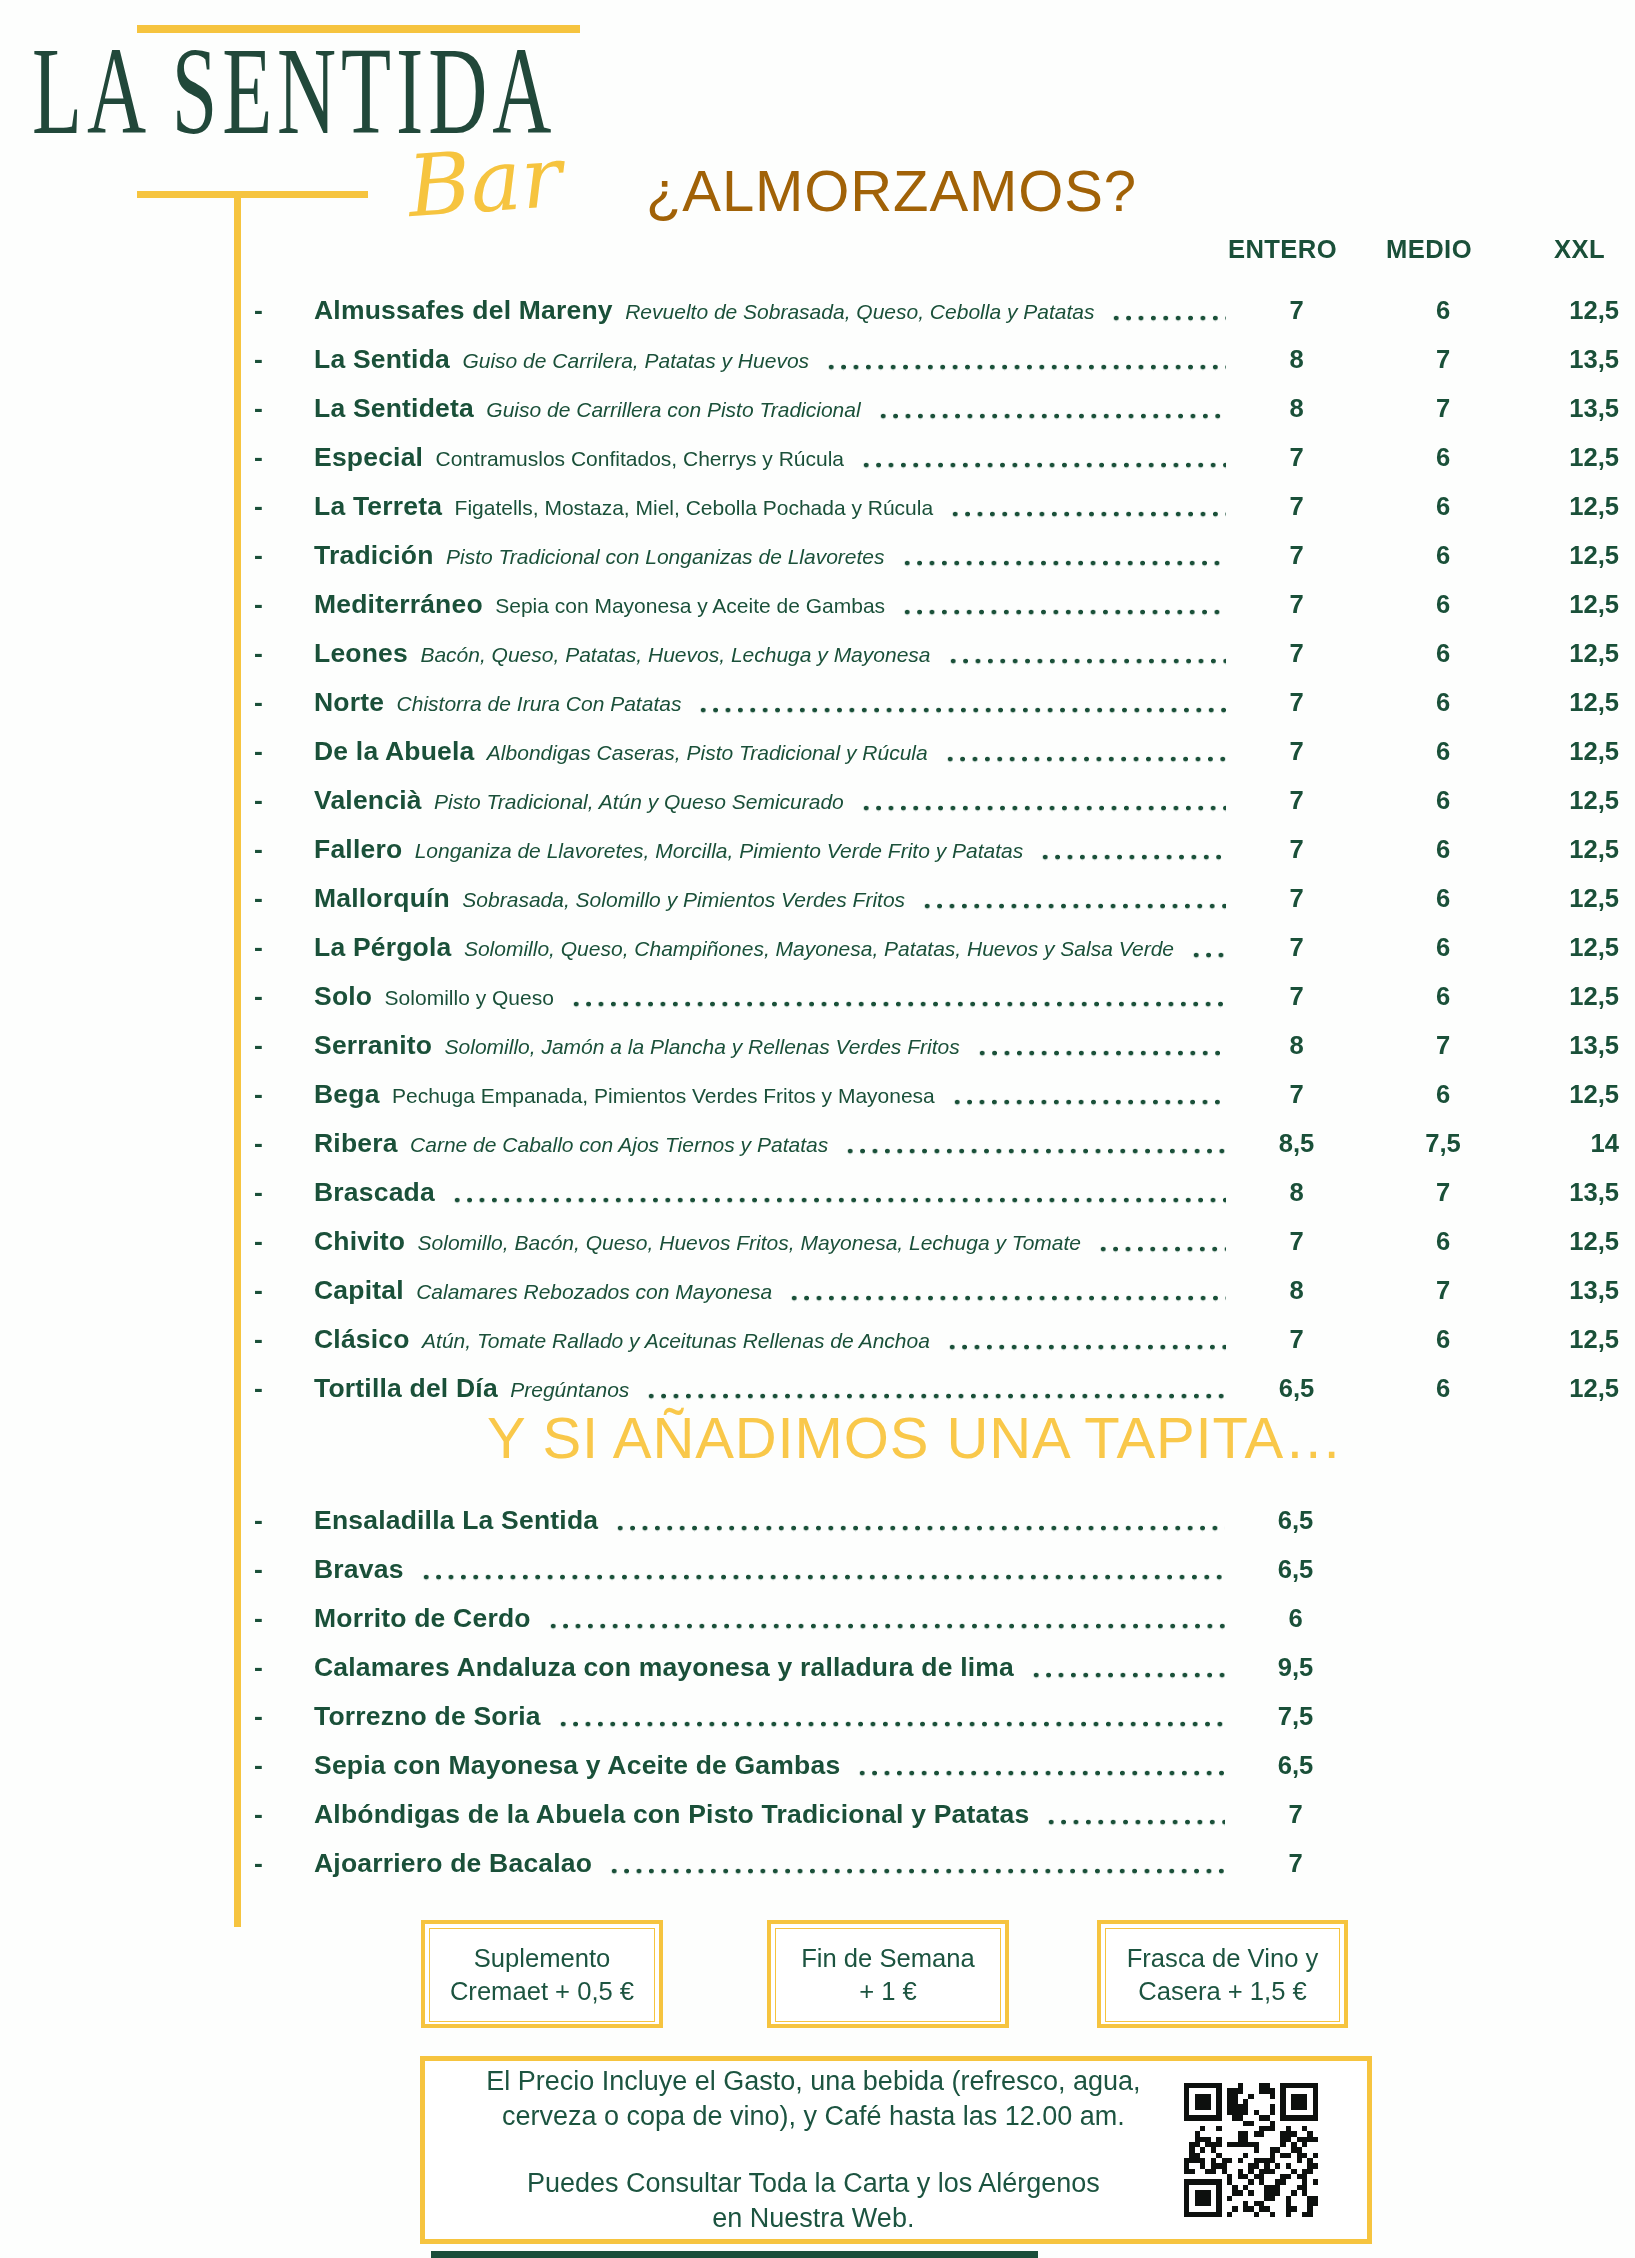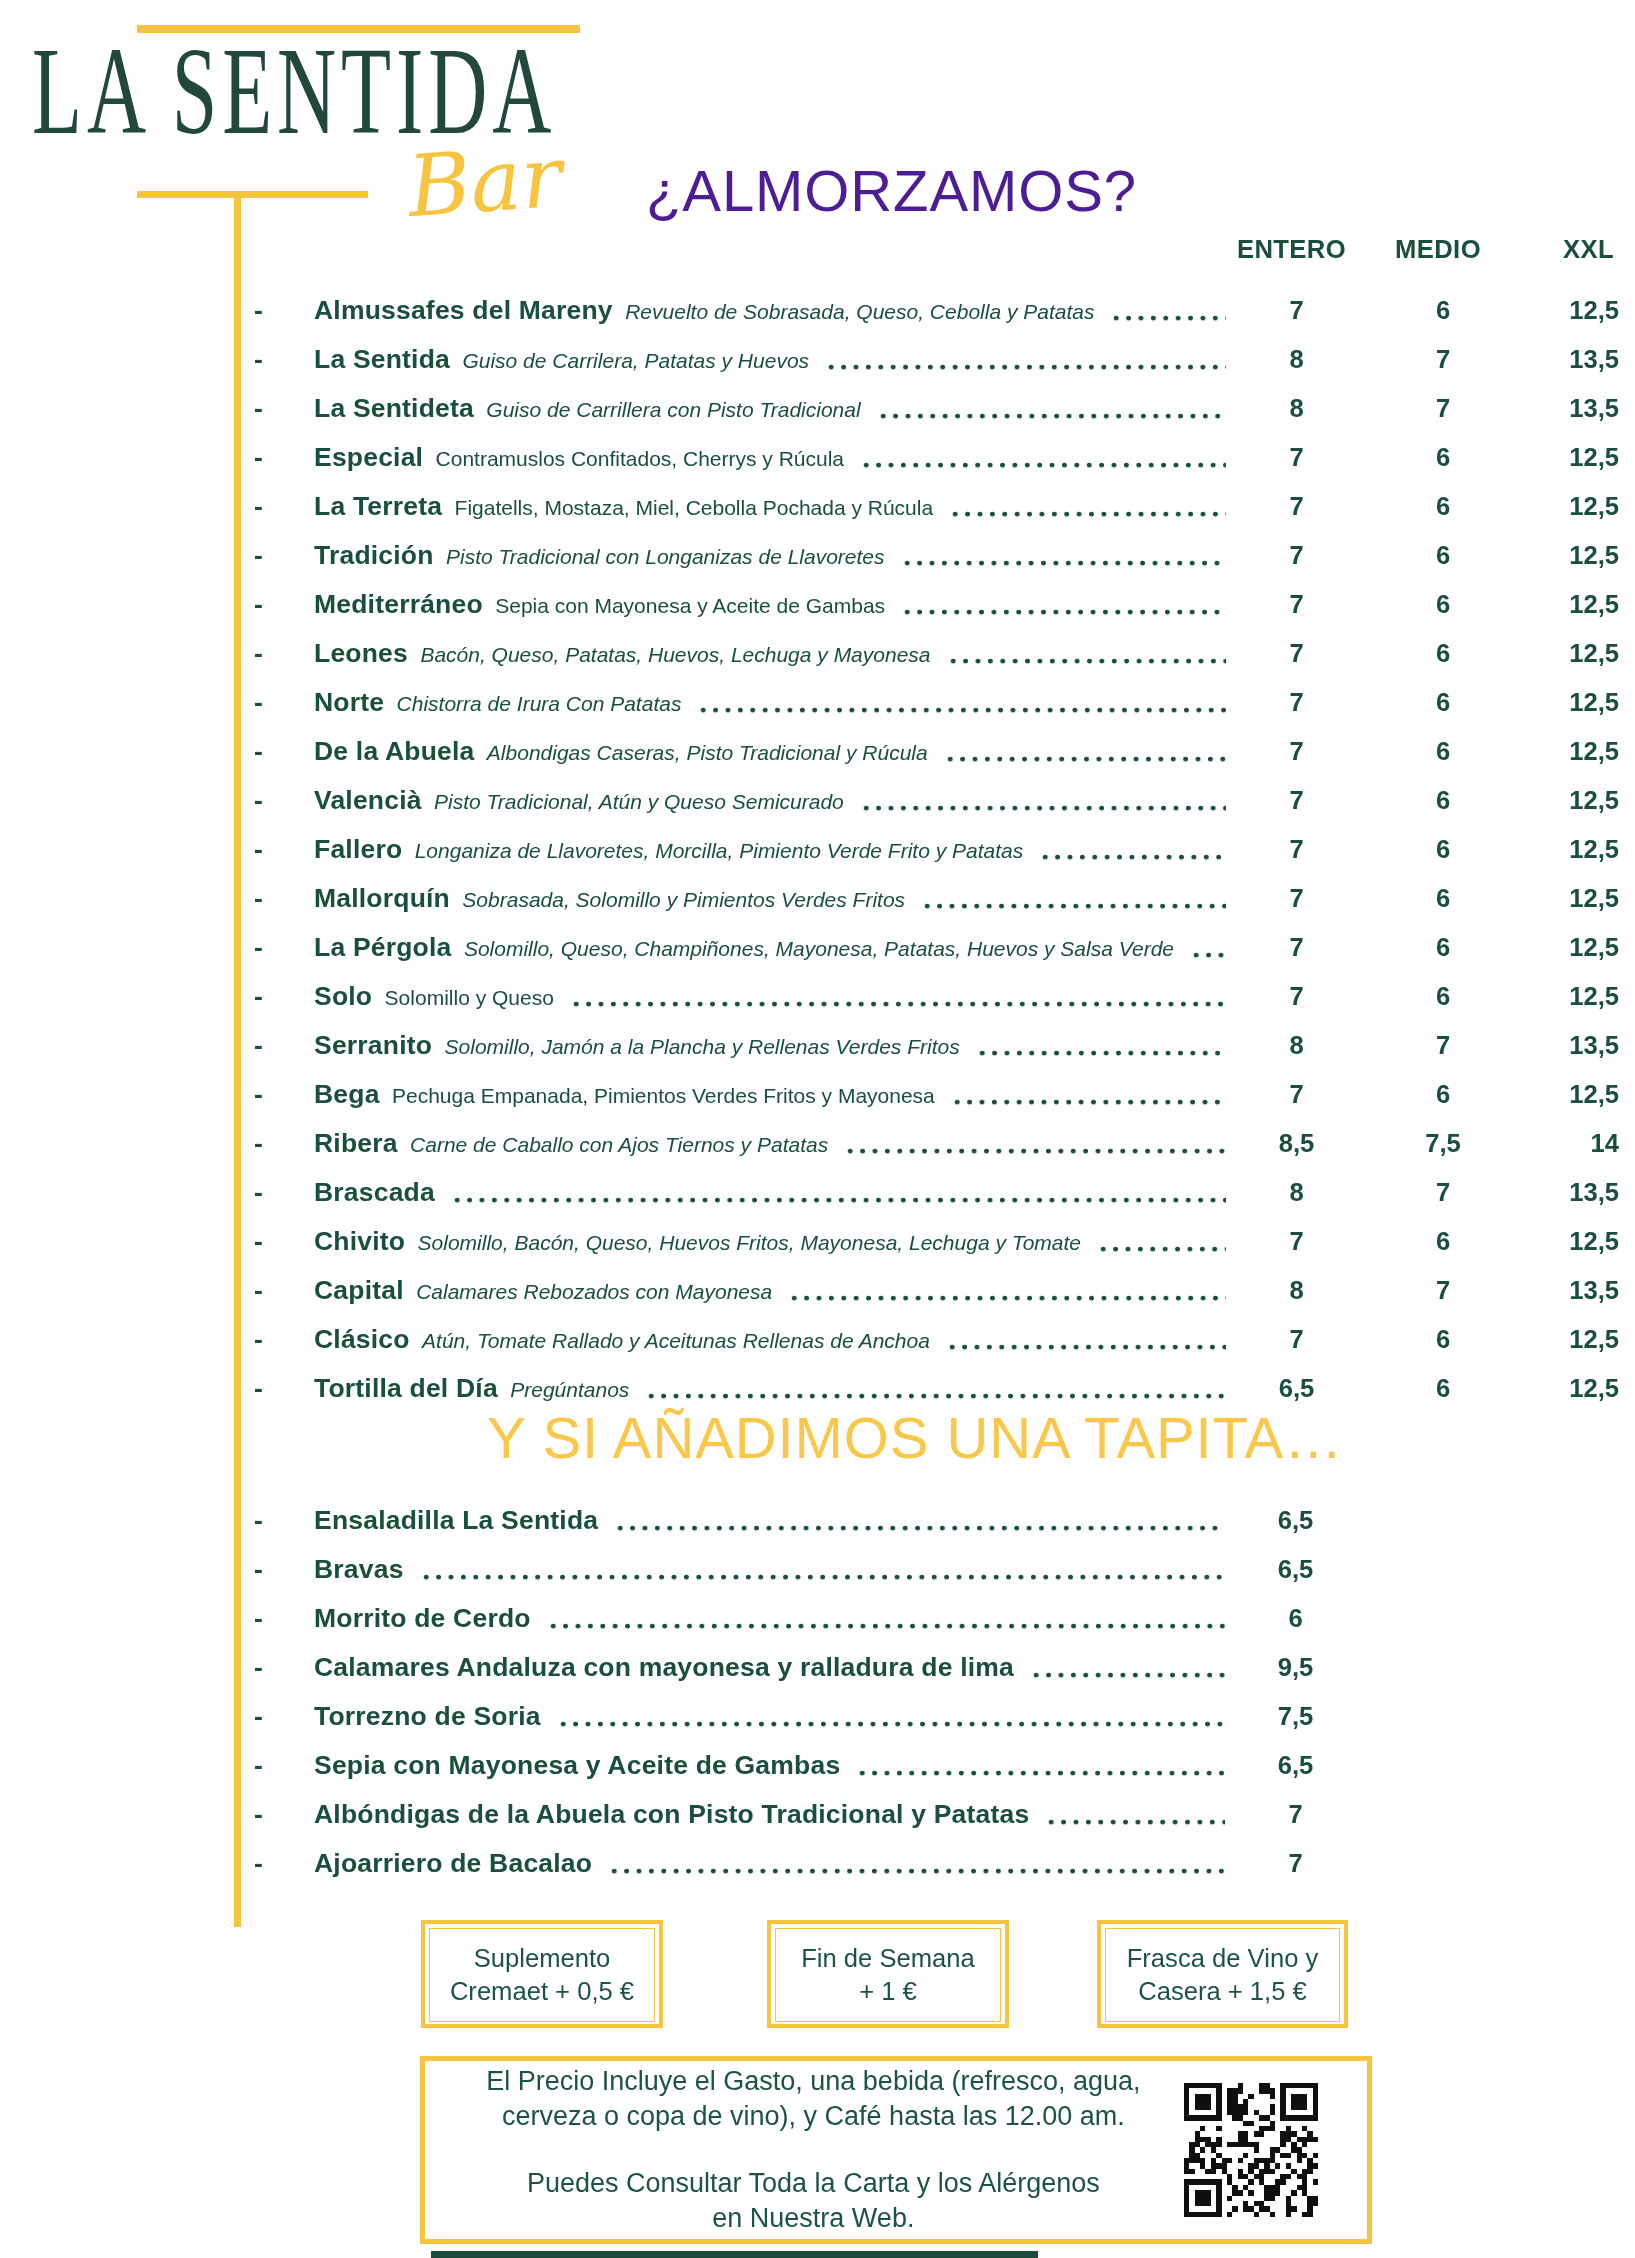--- a/index.html
+++ b/index.html
@@ -27,29 +27,29 @@
   .brand-crossbar{position:absolute;left:137px;top:191px;width:231px;height:7px;background:var(--yellow);}
   .brand-stem{position:absolute;left:234px;top:191px;width:7px;height:1736px;background:var(--yellow);}
   .brand-script{
     position:absolute;left:408px;top:132px;
     font-family:"DejaVu Serif", serif;font-style:italic;
     font-size:85px;color:var(--yellow);
     transform:rotate(-4deg);
   }
   .almuerzos-title{
     position:absolute;left:646px;top:157px;
-    font-size:58px;color:#4c1d95;letter-spacing:0.9px;white-space:nowrap;
+    font-size:58px;color:#a16207;letter-spacing:0.9px;white-space:nowrap;
   }
   
   .pc-e{width:117px;text-align:center;}
   .pc-m{width:118px;margin-left:29px;text-align:center;}
   .pc-x{width:117px;text-align:right;}
   .cols-header{
     position:absolute;left:0;right:0;top:235px;
-    display:flex;align-items:center;padding-right:22px;
+    display:flex;align-items:center;padding-right:31px;
     font-weight:bold;font-size:25.6px;letter-spacing:0.4px;
   }
   .cols-header .spacer{flex:1;}
   
   .almuerzos-list{position:absolute;left:0;right:0;top:286px;}
   .tapas-list{position:absolute;left:0;right:0;top:1496px;}
   .menu-row{
     display:flex;align-items:center;height:49px;
     padding-left:254px;padding-right:17px;white-space:nowrap;
   }

